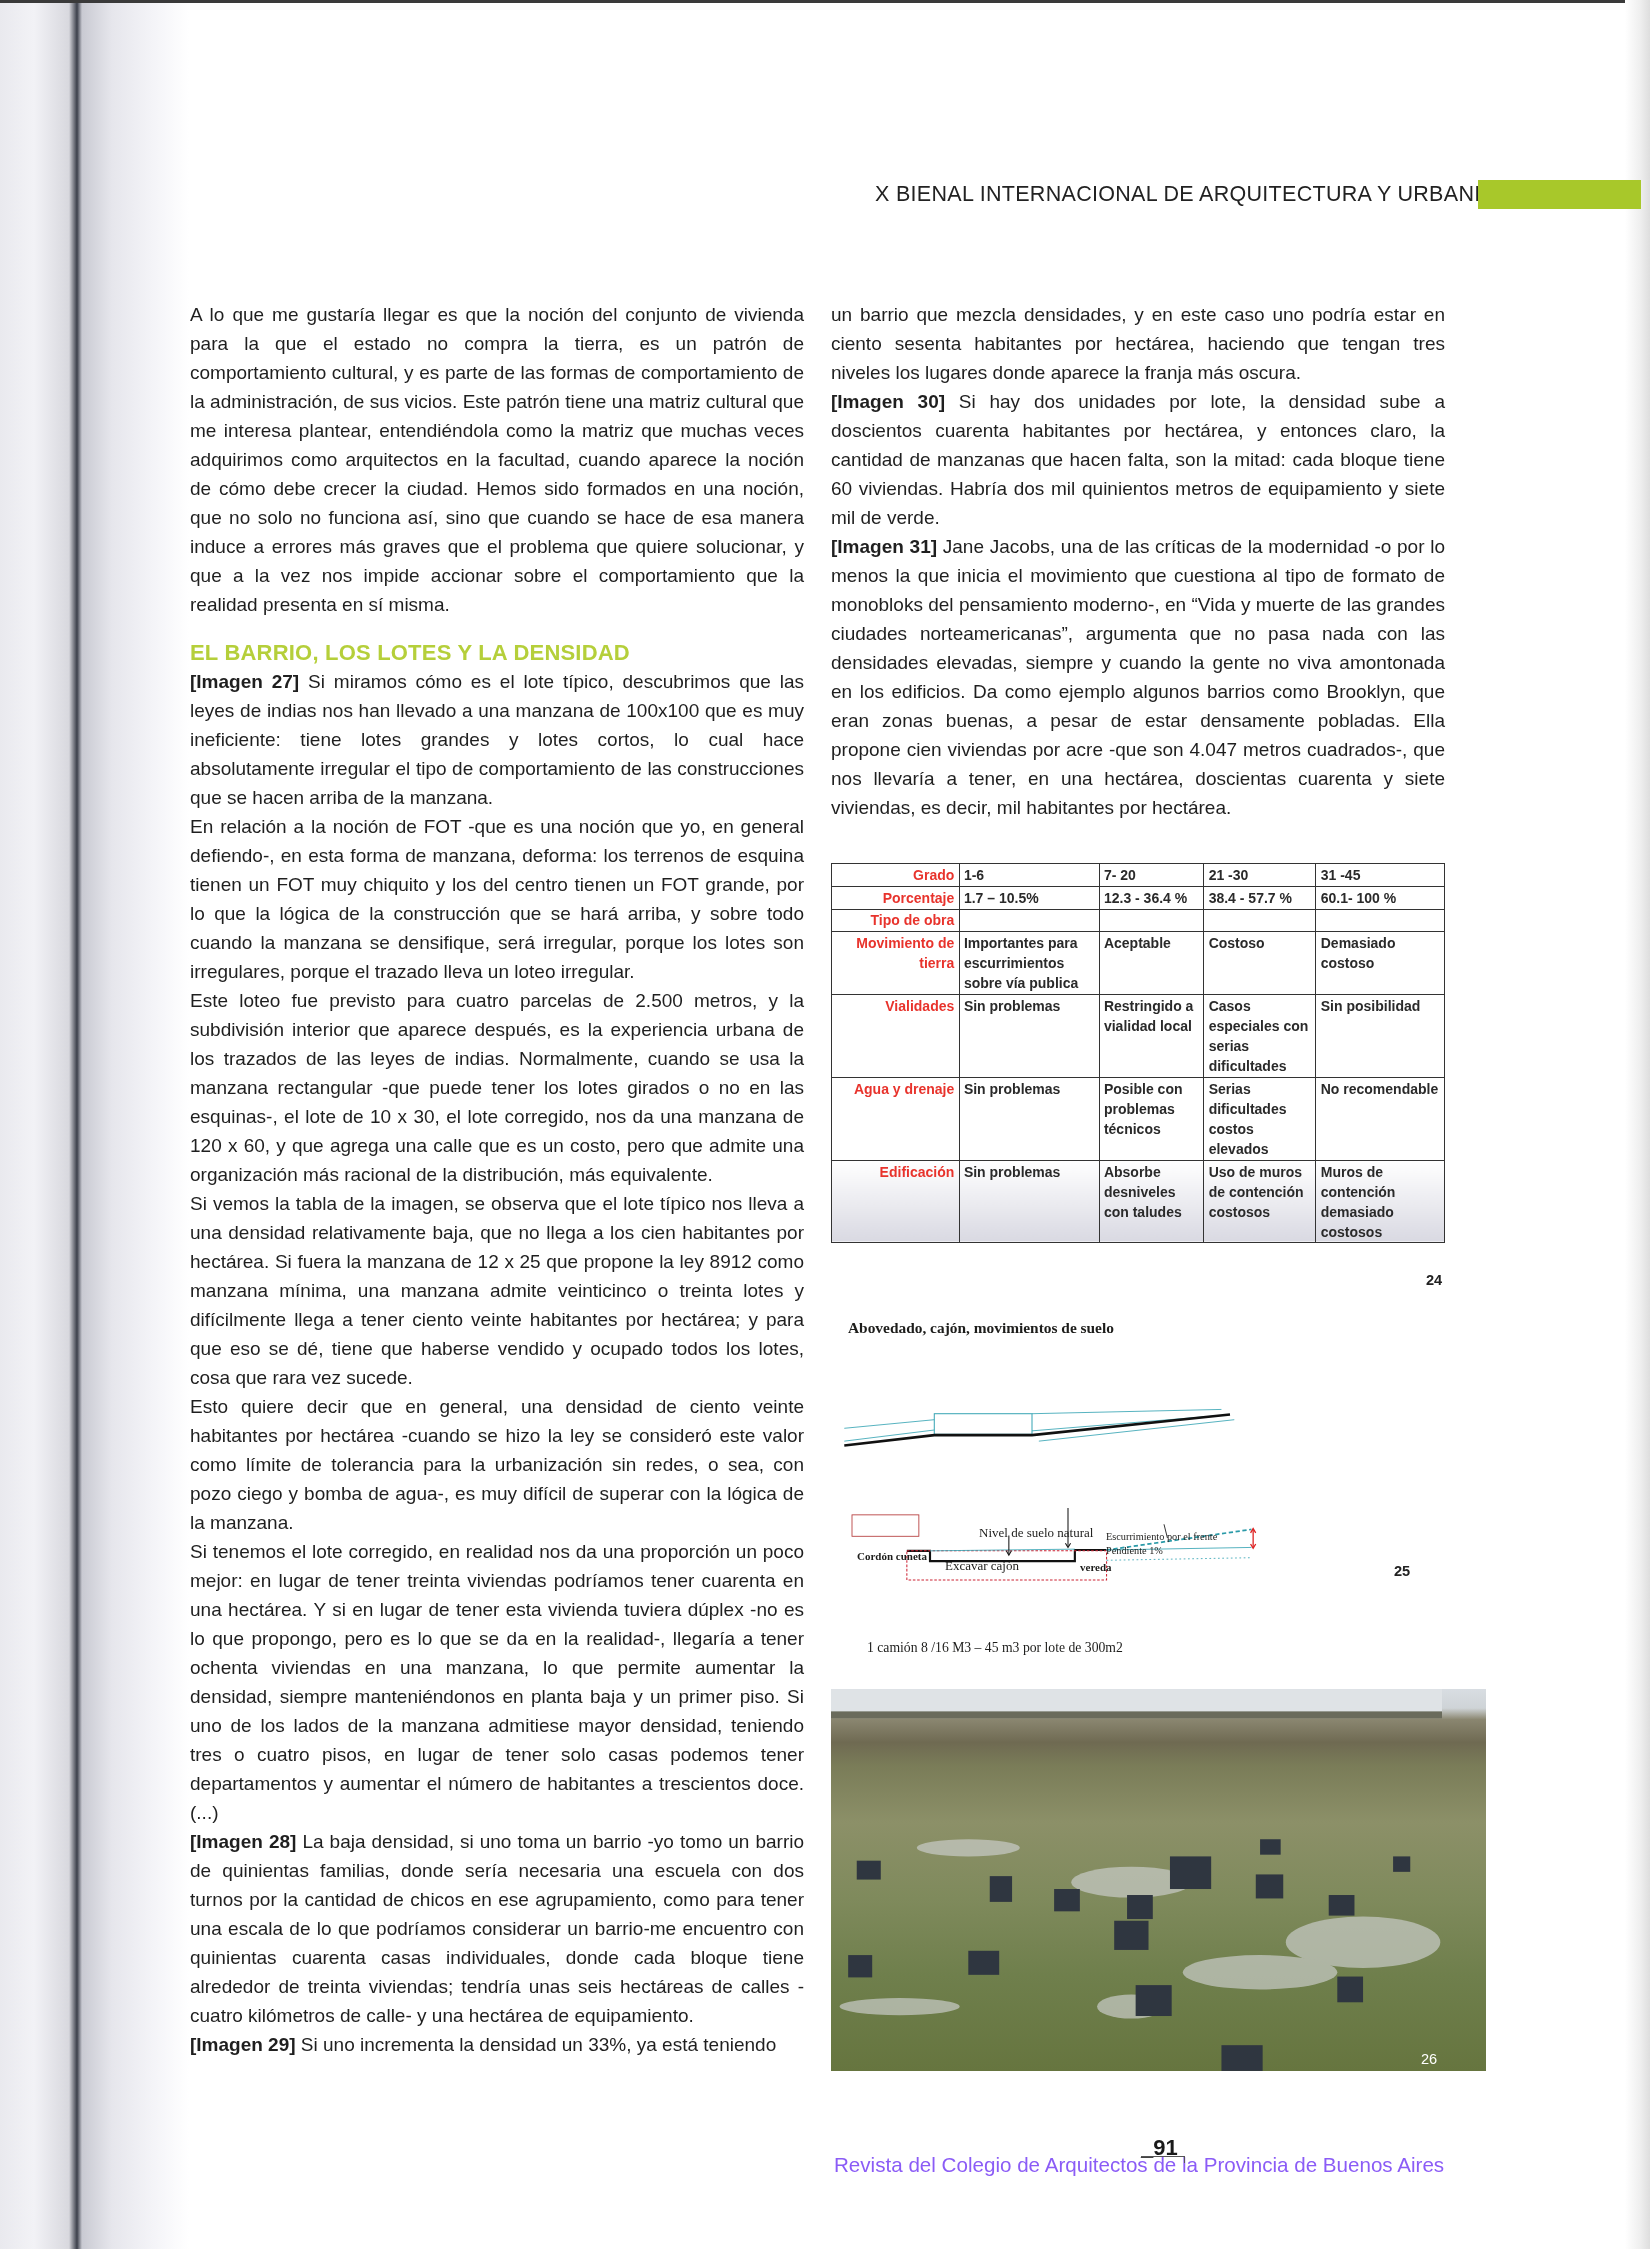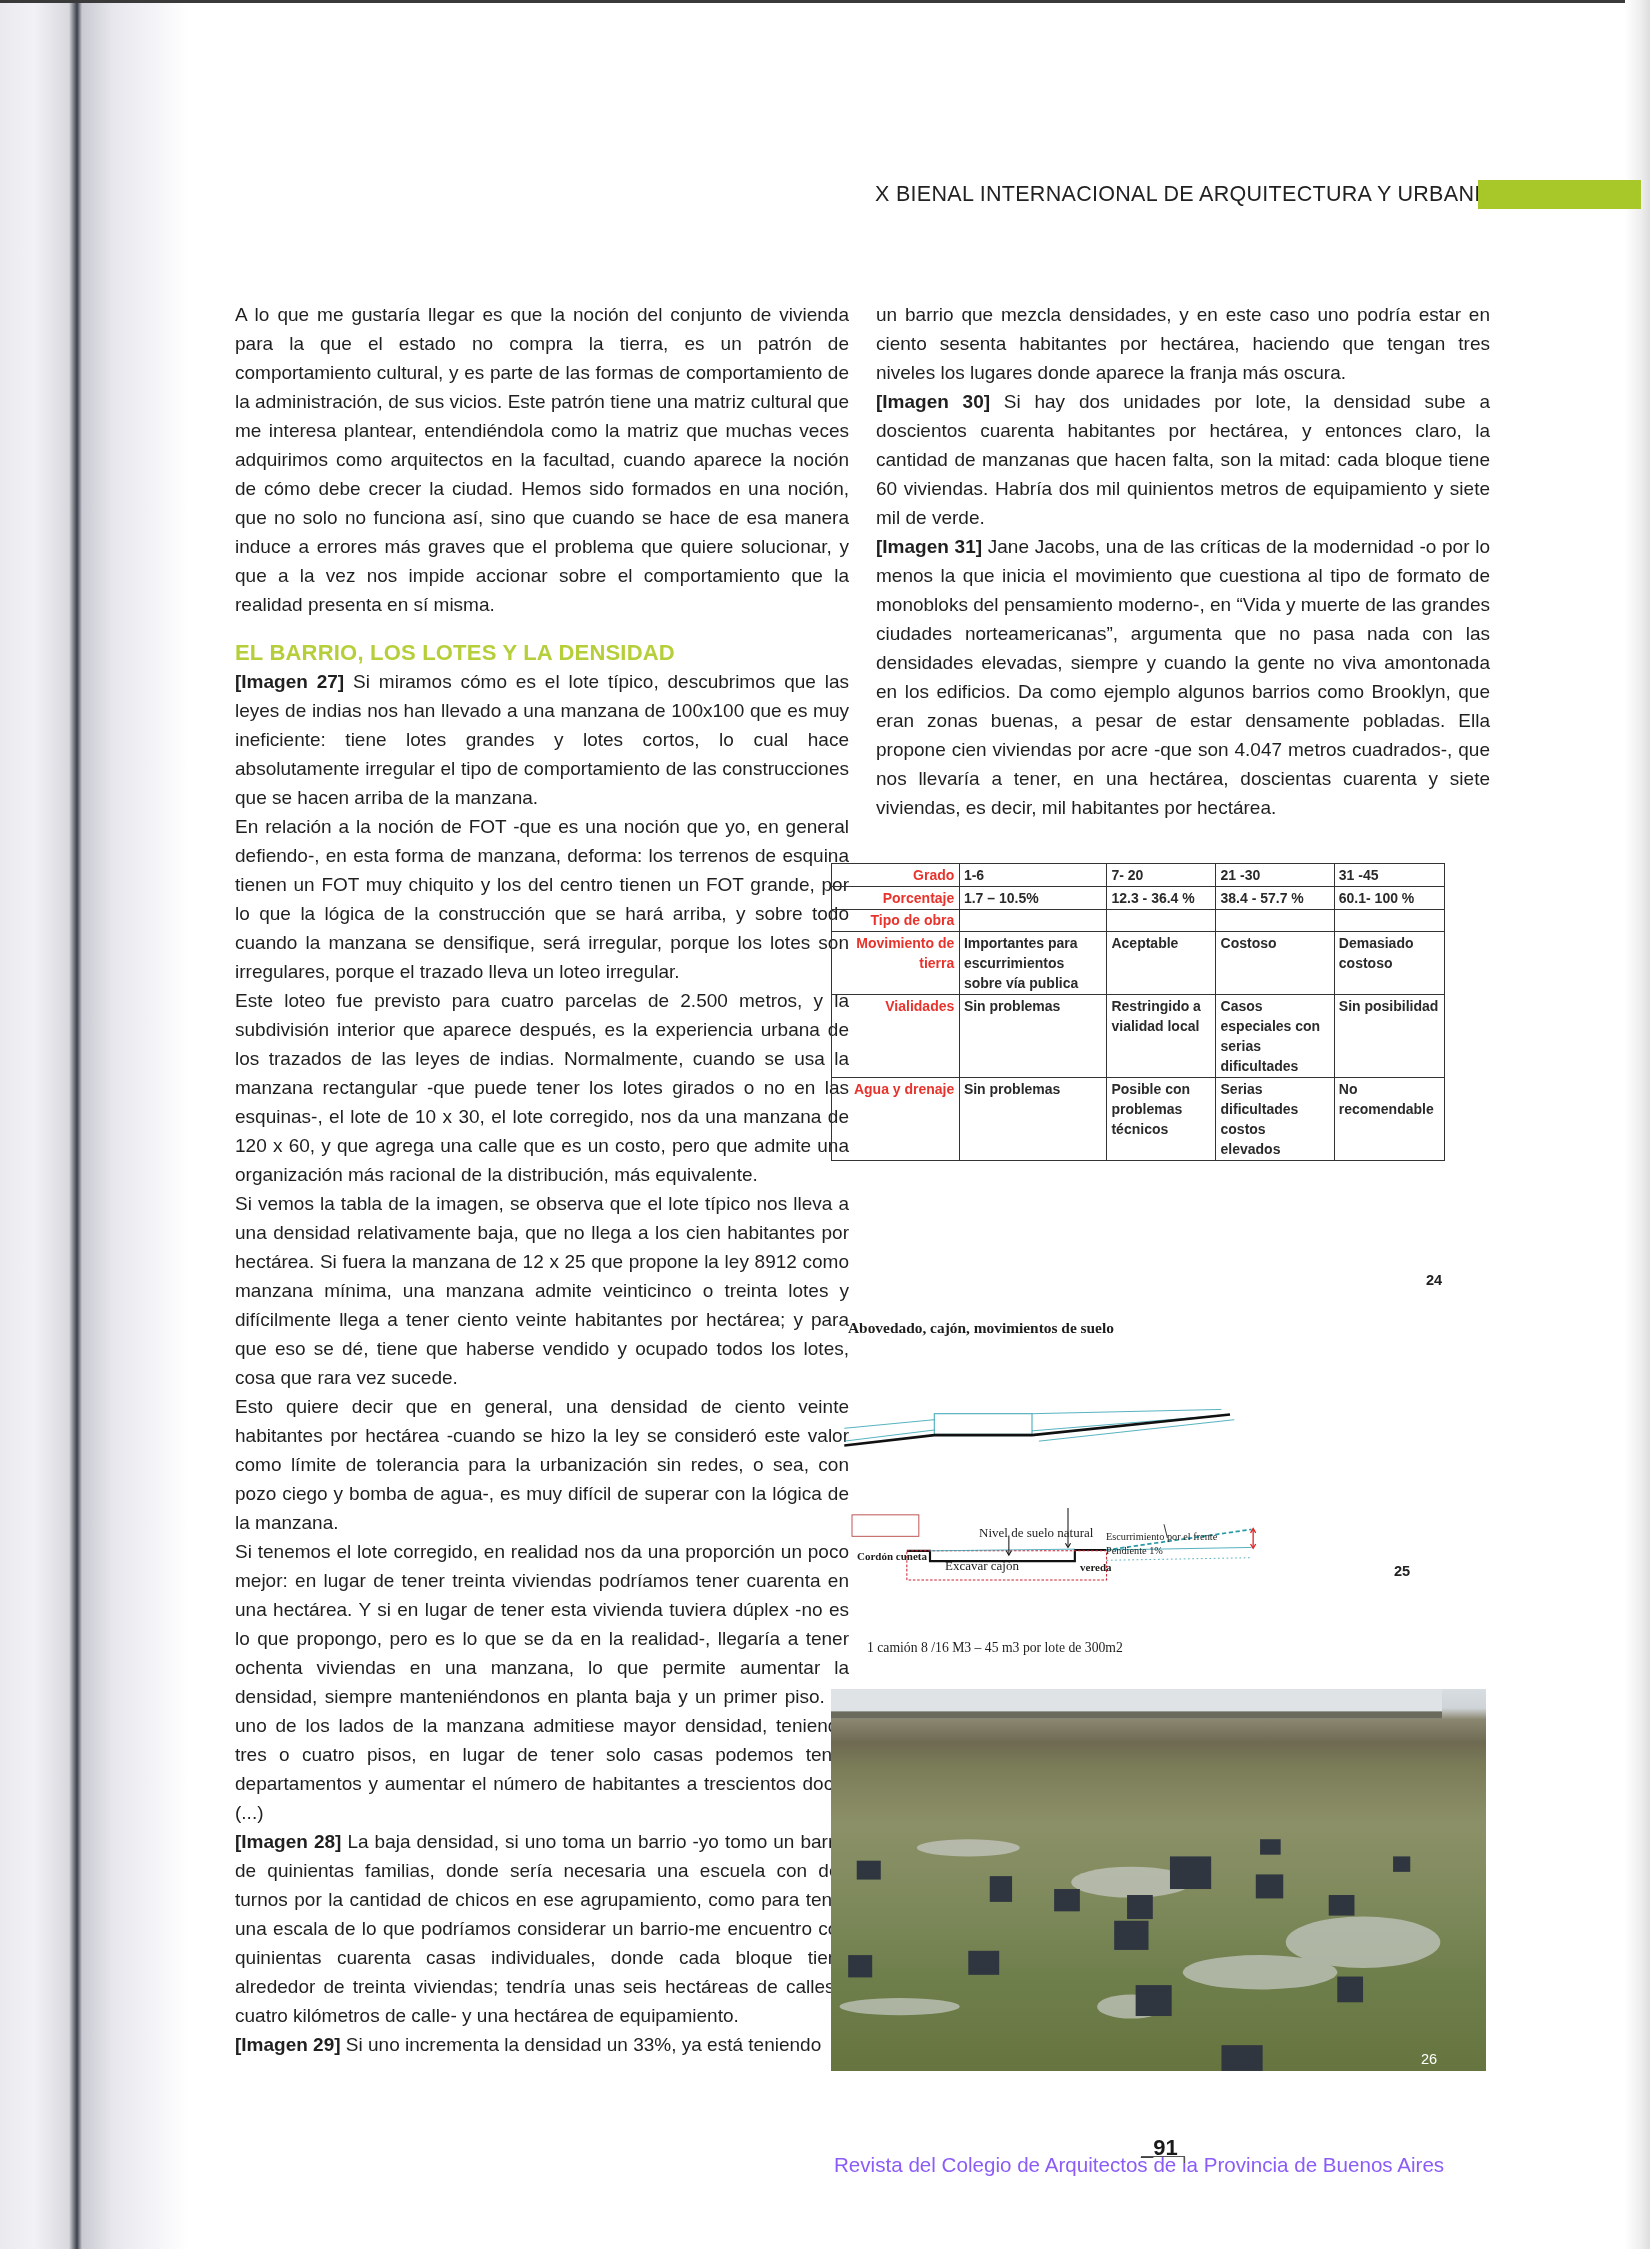--- a/index.html
+++ b/index.html
@@ -13,21 +13,21 @@
     position:absolute; left:0; top:0; width:189px; height:2250px;
     background:linear-gradient(to right,#e9e9ee 0px,#f2f2f6 34px,#d8d8de 69px,#3b3f4a 77px,#c9cad2 82px,#e6e6ec 112px,#f4f4f8 154px,#ffffff 189px);
   }
   .topedge { position:absolute; left:0; top:0; width:1651px; height:3.4px; background:#3a3a3a; }
   .rightedge { position:absolute; right:0; top:0; width:26px; height:2250px;
     background:linear-gradient(to right,#ffffff,#eeeeee 60%,#dcdcdc); }
   .header {
     position:absolute; top:182px; left:875px; font-size:21.5px; letter-spacing:0.3px; color:#222;
   }
   .header-bar { position:absolute; top:180px; left:1478px; width:163px; height:29px; background:#a8c82a; }
-  .col { position:absolute; font-size:19px; line-height:29px; text-align:justify; color:#1f1f1f;margin-left:45px; }
+  .col { position:absolute; font-size:19px; line-height:29px; text-align:justify; color:#1f1f1f; }
   .col p { margin:0; }
   .col-left { left:190px; top:300px; width:614px; }
   .col-right { left:831px; top:300px; width:614px; }
   .b { font-weight:bold; }
   .section-title { color:#b5cf3a; font-weight:bold; font-size:22px; line-height:29px; margin-top:19px !important; letter-spacing:0.2px; }
   
   .fig24 { position:absolute; left:831px; top:863px; width:614px; }
   table.grade { border-collapse:collapse; width:614px; font-size:14px; line-height:20px; font-weight:bold; }
   table.grade td { border:1.7px solid #333; vertical-align:top; padding:0.9px 4.3px; color:#2a2a2a; }
   table.grade td.h { color:#e8332c; width:118px;text-align:right; }
@@ -112,20 +112,27 @@
           <td>Restringido a vialidad local</td>
           <td>Casos especiales con serias dificultades</td>
           <td>Sin posibilidad</td>
         </tr>
         <tr>
           <td class="h">Agua y drenaje</td>
           <td>Sin problemas</td>
           <td>Posible con problemas técnicos</td>
           <td>Serias dificultades costos elevados</td>
           <td>No recomendable</td>
+        </tr>
+        <tr class="last">
+          <td class="h">Edificación</td>
+          <td>Sin problemas</td>
+          <td>Absorbe desniveles con taludes</td>
+          <td>Uso de muros de contención costosos</td>
+          <td>Muros de contención demasiado costosos</td>
         </tr>
       </tbody>
   </table>
 </div>
 <div class="fignum" style="left:1426px; top:1272px;">24</div>
 
 <div class="fig25">
   <div class="title">Abovedado, cajón, movimientos de suelo</div>
   <svg width="618" height="360" style="position:absolute;left:0;top:0" viewBox="0 0 720 420">
 

